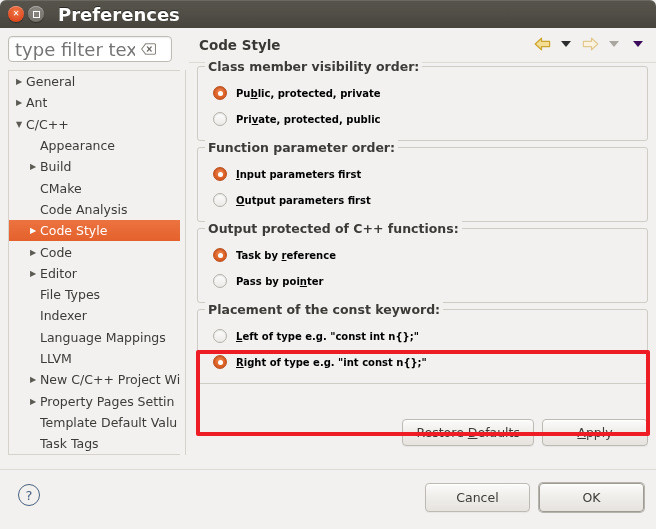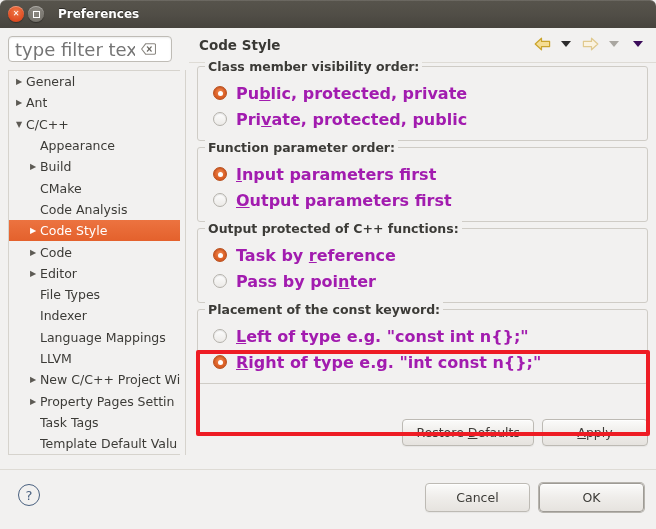--- a/index.html
+++ b/index.html
@@ -46,21 +46,21 @@
     margin-left: 4px;
   }
   .winbtn .glyph { font-family: "DejaVu Sans", sans-serif; font-weight: bold; font-size: 8px; }
   .winbtn.max .sq {
     width: 7px; height: 7px; border: 1.5px solid #ffffff; background: transparent;
   }
   #window-title {
     margin-left: 14px;
     color: #ffffff;
     font-weight: bold;
-    font-size: 12px;
+    font-size: 18px;
     text-shadow: 0 -1px 0 rgba(0,0,0,0.5);
   }
 
   
   #body {
     position: absolute; left: 0; top: 28px;
     width: 656px; height: 441px;
     background: #f2f1f0;
   }
 
@@ -211,21 +211,21 @@
   }
   .radio.on {
     background: radial-gradient(circle at 50% 40%, #f08a52 0%, #dd6127 55%, #c64f1b 100%);
     border: 1px solid #b9501e;
   }
   .radio.on::after {
     content: "";
     width: 5px; height: 5px; border-radius: 50%;
     background: #ffffff;
   }
-  .rlabel { font-size: 16px; color: #a21caf; }
+  .rlabel { font-size: 10px; color: #000000; }
   .mn { text-decoration: underline; }
 
   
   #red-box {
     position: absolute;
     left: 196px; top: 322px;
     width: 454px; height: 86px;
     border: 4px solid #ee1c24;
     border-radius: 2px;
     pointer-events: none;
@@ -368,25 +368,25 @@
             <div class="tnode lvl1">
               <span class="arrow">▶</span>
               <span class="label">New C/C++ Project Wi</span>
             </div>
             <div class="tnode lvl1">
               <span class="arrow">▶</span>
               <span class="label">Property Pages Settin</span>
             </div>
             <div class="tnode lvl1">
               <span class="arrow none">▶</span>
+              <span class="label">Template Default Valu</span>
+            </div>
+            <div class="tnode lvl1">
+              <span class="arrow none">▶</span>
               <span class="label">Task Tags</span>
-            </div>
-            <div class="tnode lvl1">
-              <span class="arrow none">▶</span>
-              <span class="label">Template Default Valu</span>
             </div>
             <div class="tnode lvl0"></div>
           </div>
       </div>
     </div>
     <div id="splitter"></div>
 
     <div id="rightpane">
 
       <div id="page-header">

